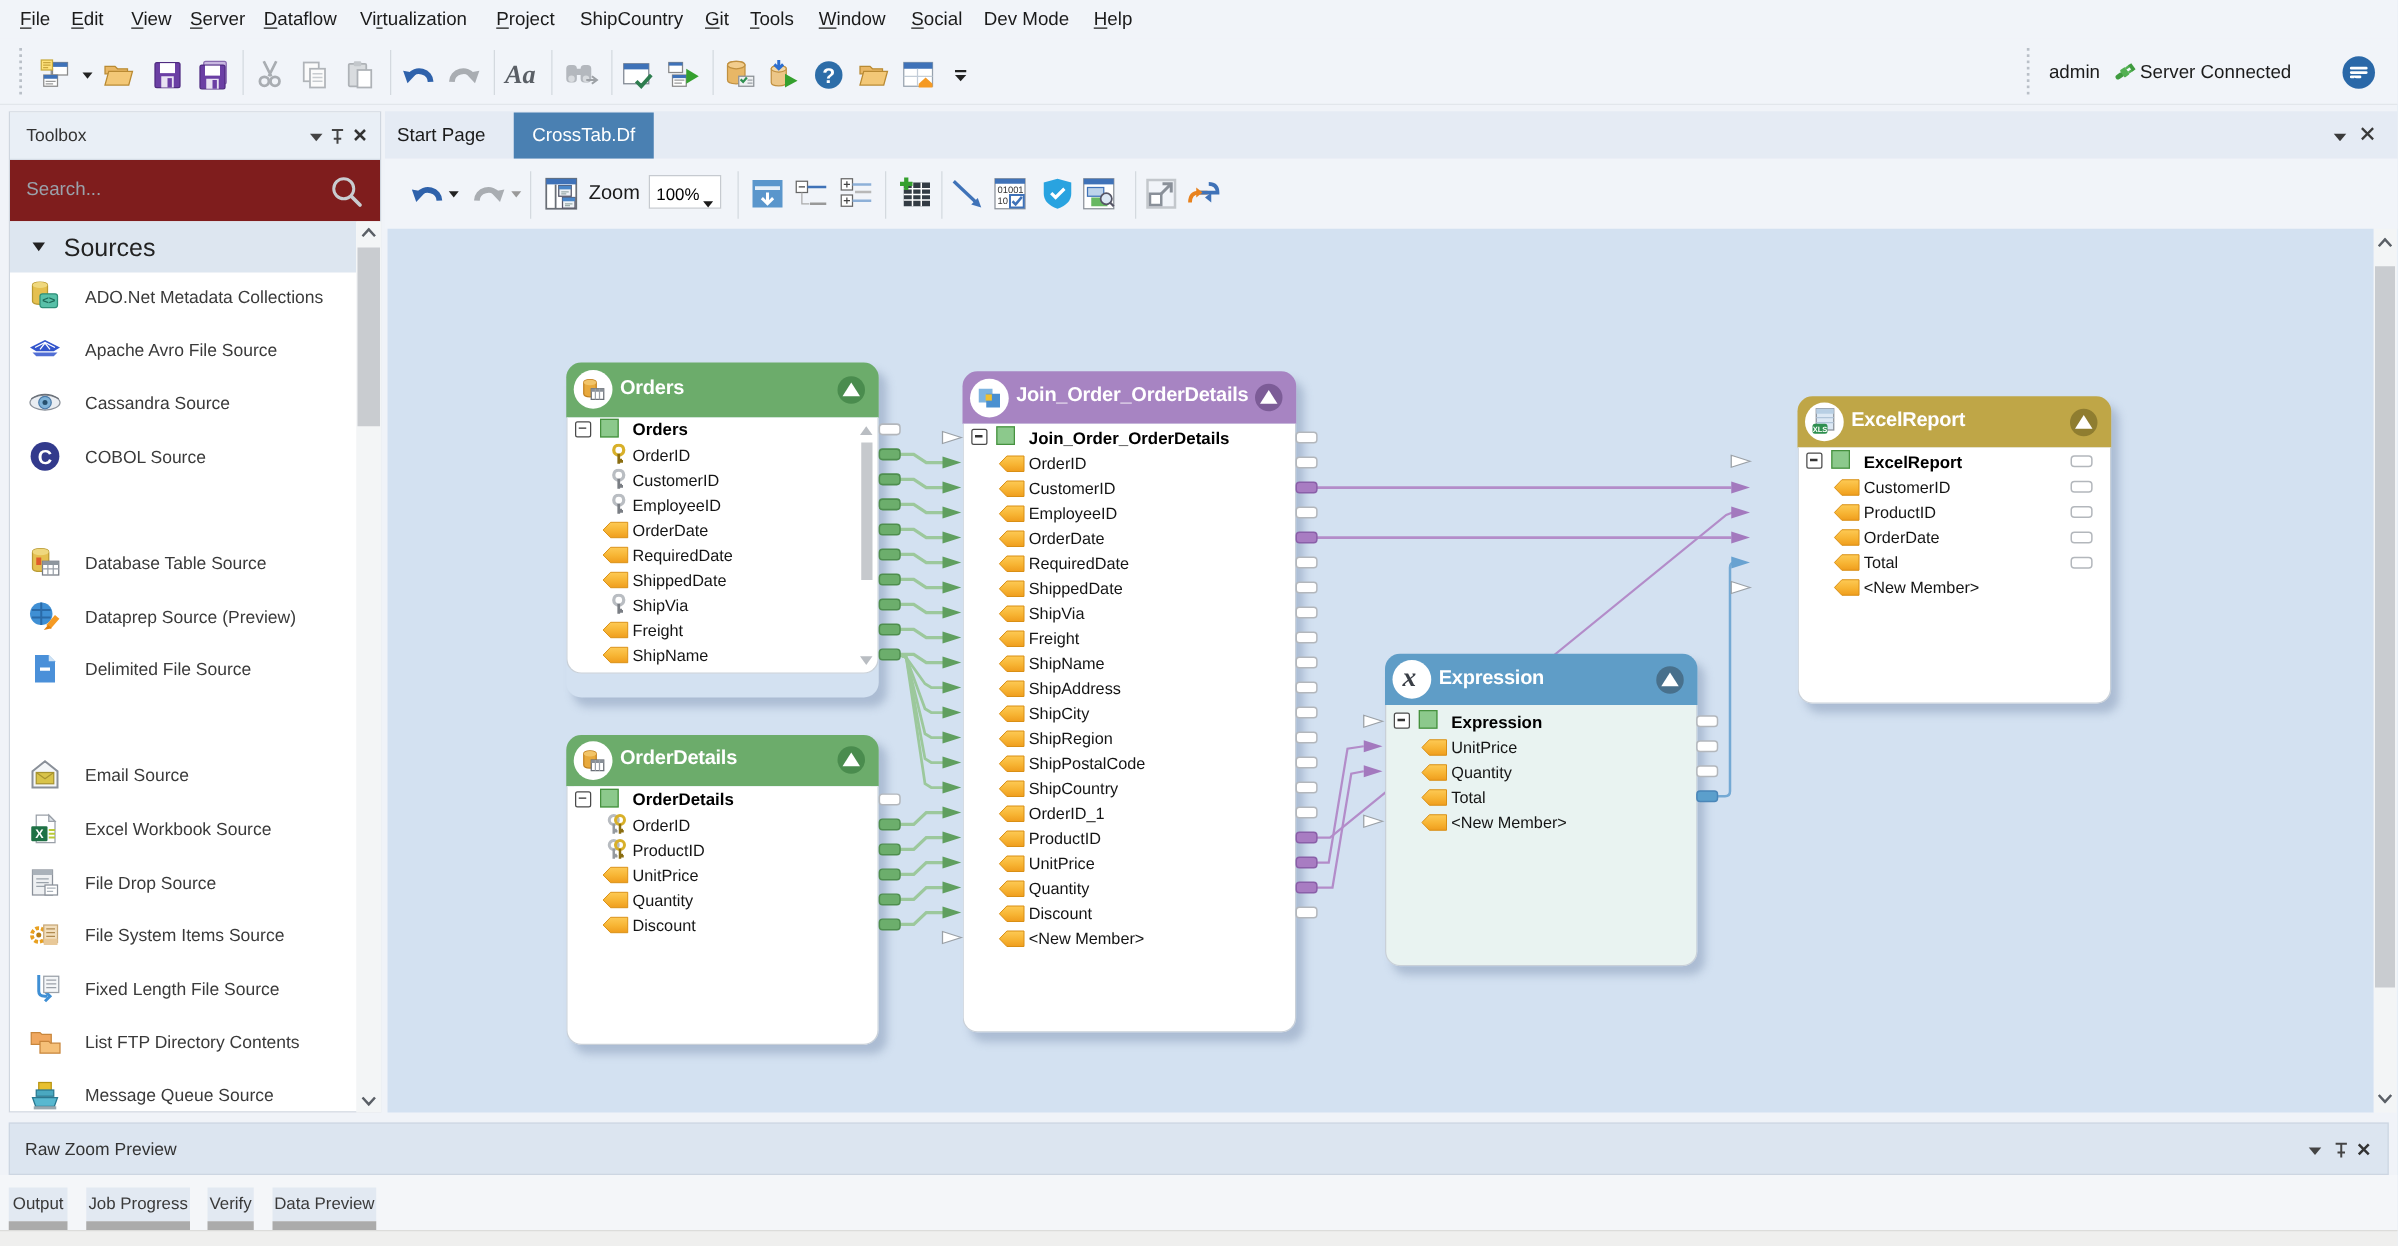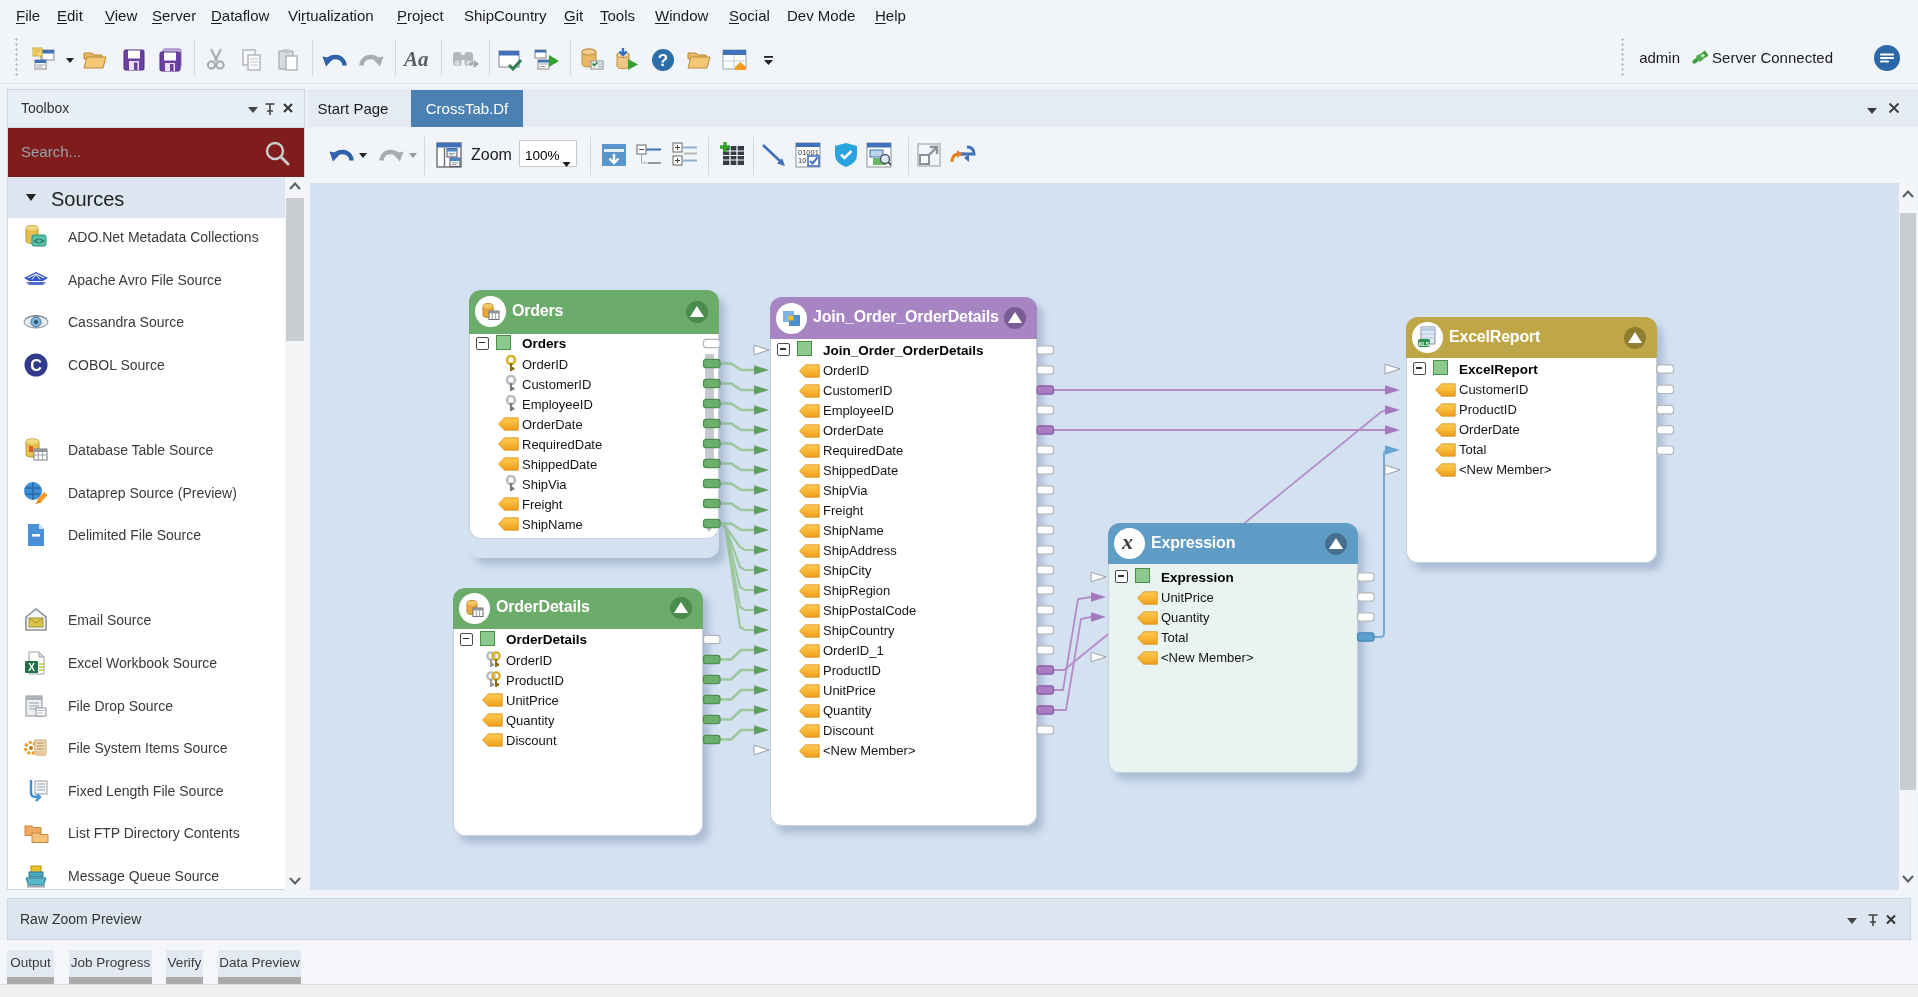--- a/index.html
+++ b/index.html
@@ -355,21 +355,21 @@
     <polygon points="1400,430 1385,425.2 1385,434.8" fill="#a379be"></polygon>
     <path d="M1053 670 L1064 670 L1381 412 L1386 410" stroke="#b38cc9" stroke-width="1.8" fill="none"></path>
     <polygon points="1400,410 1385,405.2 1385,414.8" fill="#a379be"></polygon>
     <path d="M1053 690 L1063 690 L1078 599 L1091 597" stroke="#b38cc9" stroke-width="1.8" fill="none"></path>
     <polygon points="1106,597 1091,592.2 1091,601.8" fill="#a379be"></polygon>
     <path d="M1053 710 L1066 710 L1081 619 L1091 617" stroke="#b38cc9" stroke-width="1.8" fill="none"></path>
     <polygon points="1106,617 1091,612.2 1091,621.8" fill="#a379be"></polygon>
     <path d="M1374 637 L1380 637 Q1384 637 1384 633 L1384 454 Q1384 450 1388 450 L1386 450" stroke="#74a9d4" stroke-width="2" fill="none"></path>
     <polygon points="1400,450 1385,445.2 1385,454.8" fill="#68a2d1"></polygon>
   </svg>
-<div class="node" style="left:469px;top:289.5px;width:250px;height:268px;">
+<div class="node" style="left:453px;top:289.5px;width:250px;height:268px;">
 <div class="nhead" style="height:44px;background:#6cac6b;">
 <div class="ncirc" style="top:6.5px;"><svg width="31" height="31" viewBox="0 0 31 31" style="">
           <path d="M8 10 q0 -2.4 5 -2.4 q5 0 5 2.4 v9 q0 2.4 -5 2.4 q-5 0 -5 -2.4 z" fill="#e8a93c" stroke="#c08020"></path>
           <ellipse cx="13" cy="10" rx="5" ry="2.2" fill="#f2c468"></ellipse>
           <rect x="14" y="15" width="10" height="8.5" fill="#fff" stroke="#6a6f76"></rect>
           <rect x="14" y="15" width="10" height="2.4" fill="#888f97"></rect>
           <path d="M17.3 15 v8.5 M20.6 15 v8.5" stroke="#9aa0a8"></path>
         </svg></div>
 <div class="ntitle" style="top:12.0px;">Orders</div>
 <div class="ncol" style="right:11px;top:11.0px;background:#4a8c4e;"></div>
@@ -900,21 +900,21 @@
                 <stop offset=".55" stop-color="#f7b433"></stop>
                 <stop offset="1" stop-color="#ef9d1d"></stop>
               </linearGradient>
             </defs>
             <path d="M0.5 7 L6.5 0.8 H20.2 V13.2 H6.5 z" fill="url(#og)" stroke="#d98f14" stroke-width="0.8"></path>
           </svg></span>
         <span class="lbl" style="left:46px;">&lt;New Member&gt;</span>
       </div>
     </div>
 </div>
-<div class="node" style="left:1406px;top:317px;width:251px;height:246px;padding-left:12px;">
+<div class="node" style="left:1438px;top:317px;width:251px;height:246px;padding-left:12px;">
 <div class="nhead" style="height:41px;background:#bfa647;">
 <div class="ncirc" style="top:5.0px;"><svg width="31" height="31" viewBox="0 0 31 31" style="">
           <rect x="9" y="5" width="14" height="17" fill="#dce8f4" stroke="#8a9099"></rect>
           <rect x="9" y="5" width="14" height="4" fill="#b8cfe4"></rect>
           <path d="M9 12 h14 M9 16 h14" stroke="#b0c4d8"></path>
           <rect x="6" y="17" width="12" height="8" rx="2" fill="#2e8f4f"></rect>
           <text x="12" y="23.5" font-size="6" font-weight="bold" fill="#fff" text-anchor="middle">XLS</text>
         </svg></div>
 <div class="ntitle" style="top:10.5px;">ExcelReport</div>
 <div class="ncol" style="right:11px;top:9.5px;background:#8f7d30;"></div>

